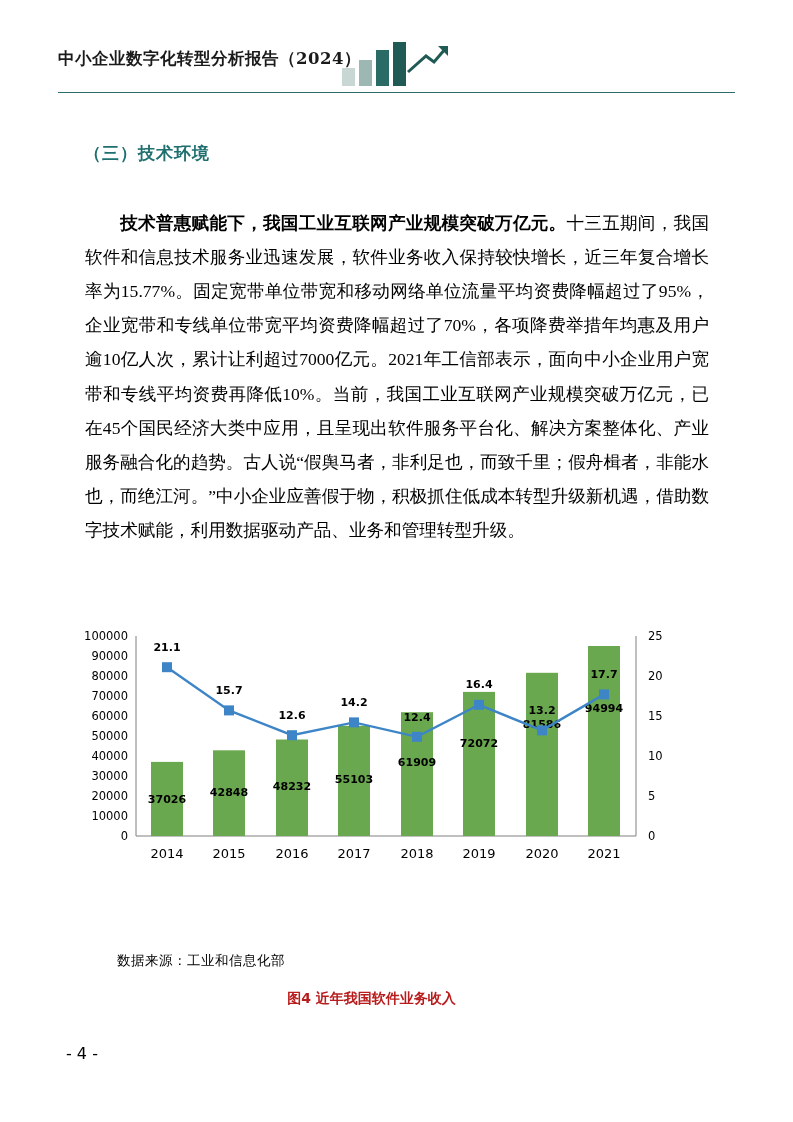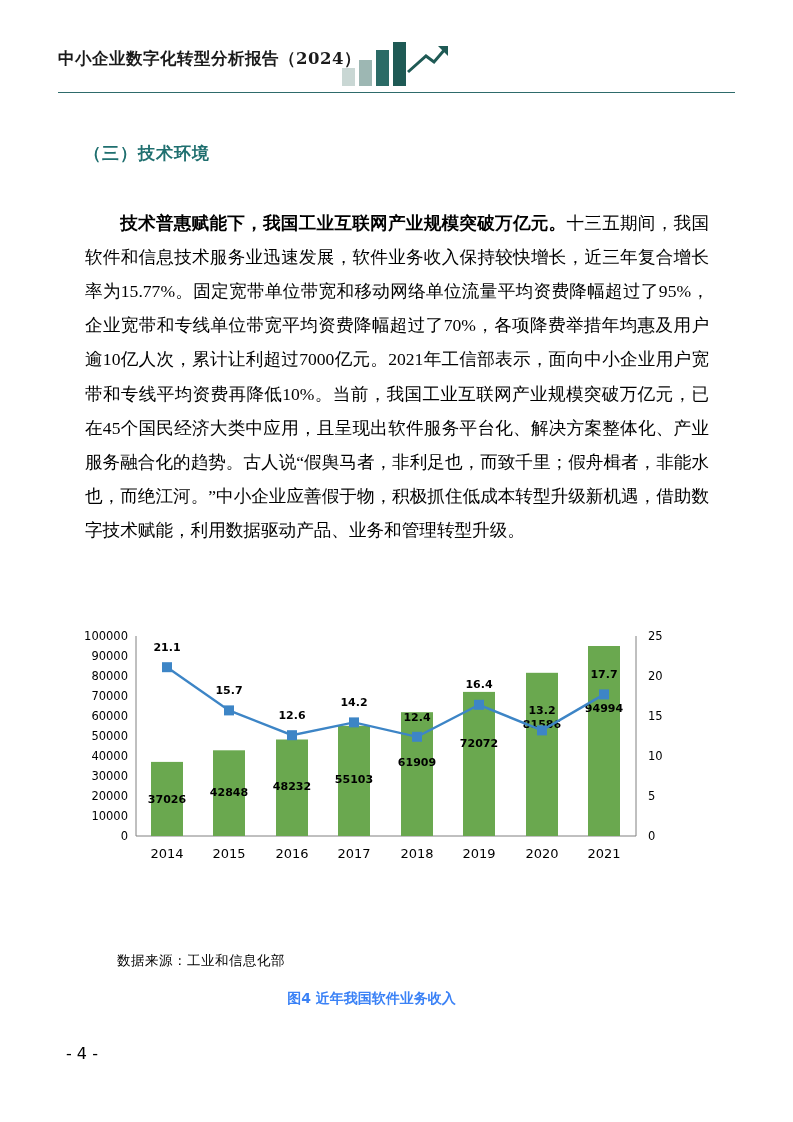--- a/index.html
+++ b/index.html
@@ -156,21 +156,21 @@
   }
   .figure-caption {
     position: absolute;
     top: 990px;
     left: 0;
     width: 743px;
     text-align: center;
     font-family: "DejaVu Sans", "Liberation Sans", sans-serif;
     font-size: 14px;
     font-weight: bold;
-    color: #3b82f6;
+    color: #b91c1c;
   }
 
   
   .page-number {
     position: absolute;
     top: 1044px;
     left: 66px;
     font-family: "DejaVu Sans", "Liberation Sans", sans-serif;
     font-size: 16px;
     color: #000;

